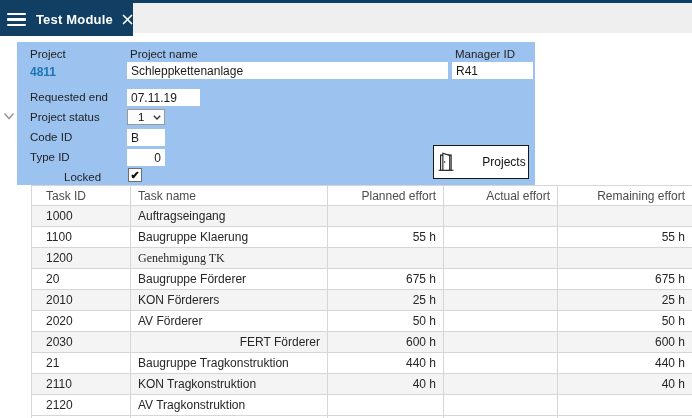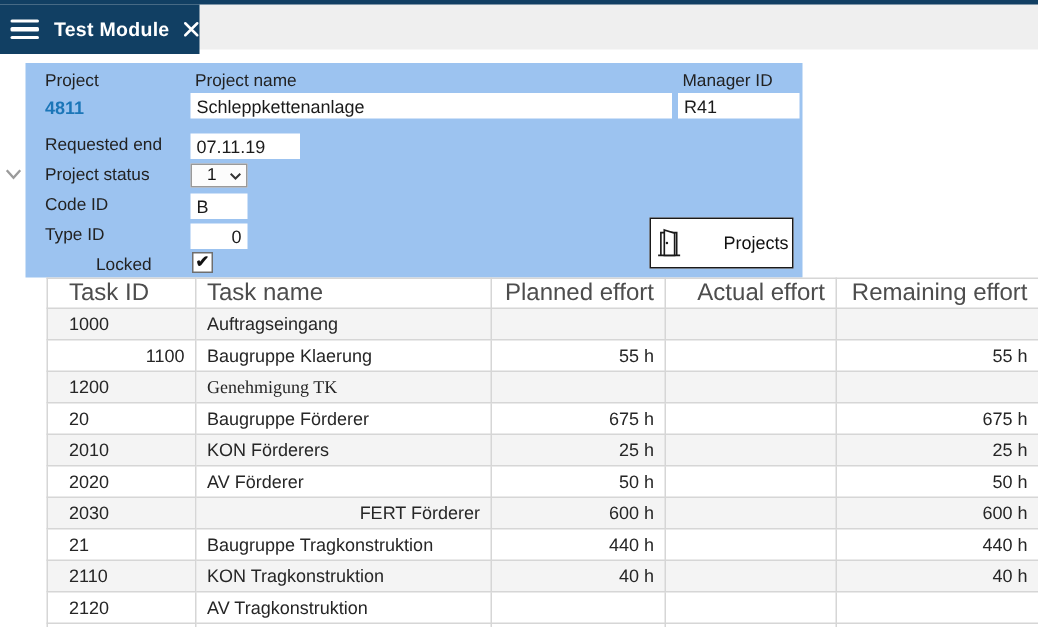--- a/index.html
+++ b/index.html
@@ -52,21 +52,21 @@
   .lbl-locked{left:13px;top:129px;margin-left:34px;}
   .checkbox{position:absolute;left:111px;top:126px;width:14px;height:14px;background:#fff;
     border:1px solid #6e6e6e;display:flex;align-items:center;justify-content:center;cursor:pointer;}
   .checkbox span{font-size:11px;line-height:11px;color:#111;font-weight:bold;}
   .btn-projects{position:absolute;left:416px;top:103px;width:96px;height:34px;background:#fff;
     border:1px solid var(--btn_border);display:flex;align-items:center;justify-content:center;
     gap:24px;cursor:pointer;}
   .btn-projects .btn-label{font-size:12px;color:#111;}
   
   table.tasks{position:absolute;left:31px;top:185px;width:661px;border-collapse:collapse;table-layout:fixed;}
-  table.tasks th{height:20px;font-weight:normal;font-size:16px;color:#4d4d4d;background:#fff;
+  table.tasks th{height:20px;font-weight:normal;font-size:12px;color:#4d4d4d;background:#fff;
     border:1px solid var(--border);padding:0 7px;white-space:nowrap;overflow:hidden;}
   table.tasks td{height:21px;font-size:12px;color:#262626;border:1px solid var(--border);
     padding:0 7px;white-space:nowrap;overflow:hidden;background:#fff;}
   table.tasks td.c0{padding-left:14px;}
   table.tasks th.c0{padding-left:14px;text-align:left;}
   table.tasks tr.alt td{background:var(--row_alt);}
 </style>
 </head>
 <body>
 
@@ -148,21 +148,21 @@
   </thead>
   <tbody>
       <tr class="alt">
         <td class="c0" style="text-align: left;">1000</td>
         <td class="c1" style="text-align: left;">Auftragseingang</td>
         <td class="c2" style="text-align: right;"></td>
         <td class="c3" style="text-align: right;"></td>
         <td class="c4" style="text-align: right;"></td>
       </tr>
       <tr>
-        <td class="c0" style="text-align: right;">1100</td>
+        <td class="c0" style="text-align: left;">1100</td>
         <td class="c1" style="text-align: left;">Baugruppe Klaerung</td>
         <td class="c2" style="text-align: right;">55 h</td>
         <td class="c3" style="text-align: right;"></td>
         <td class="c4" style="text-align: right;">55 h</td>
       </tr>
       <tr class="alt">
         <td class="c0" style="text-align: left;">1200</td>
         <td class="c1" style="text-align: left; font-family: Liberation Serif, serif;">Genehmigung TK</td>
         <td class="c2" style="text-align: right;"></td>
         <td class="c3" style="text-align: right;"></td>

